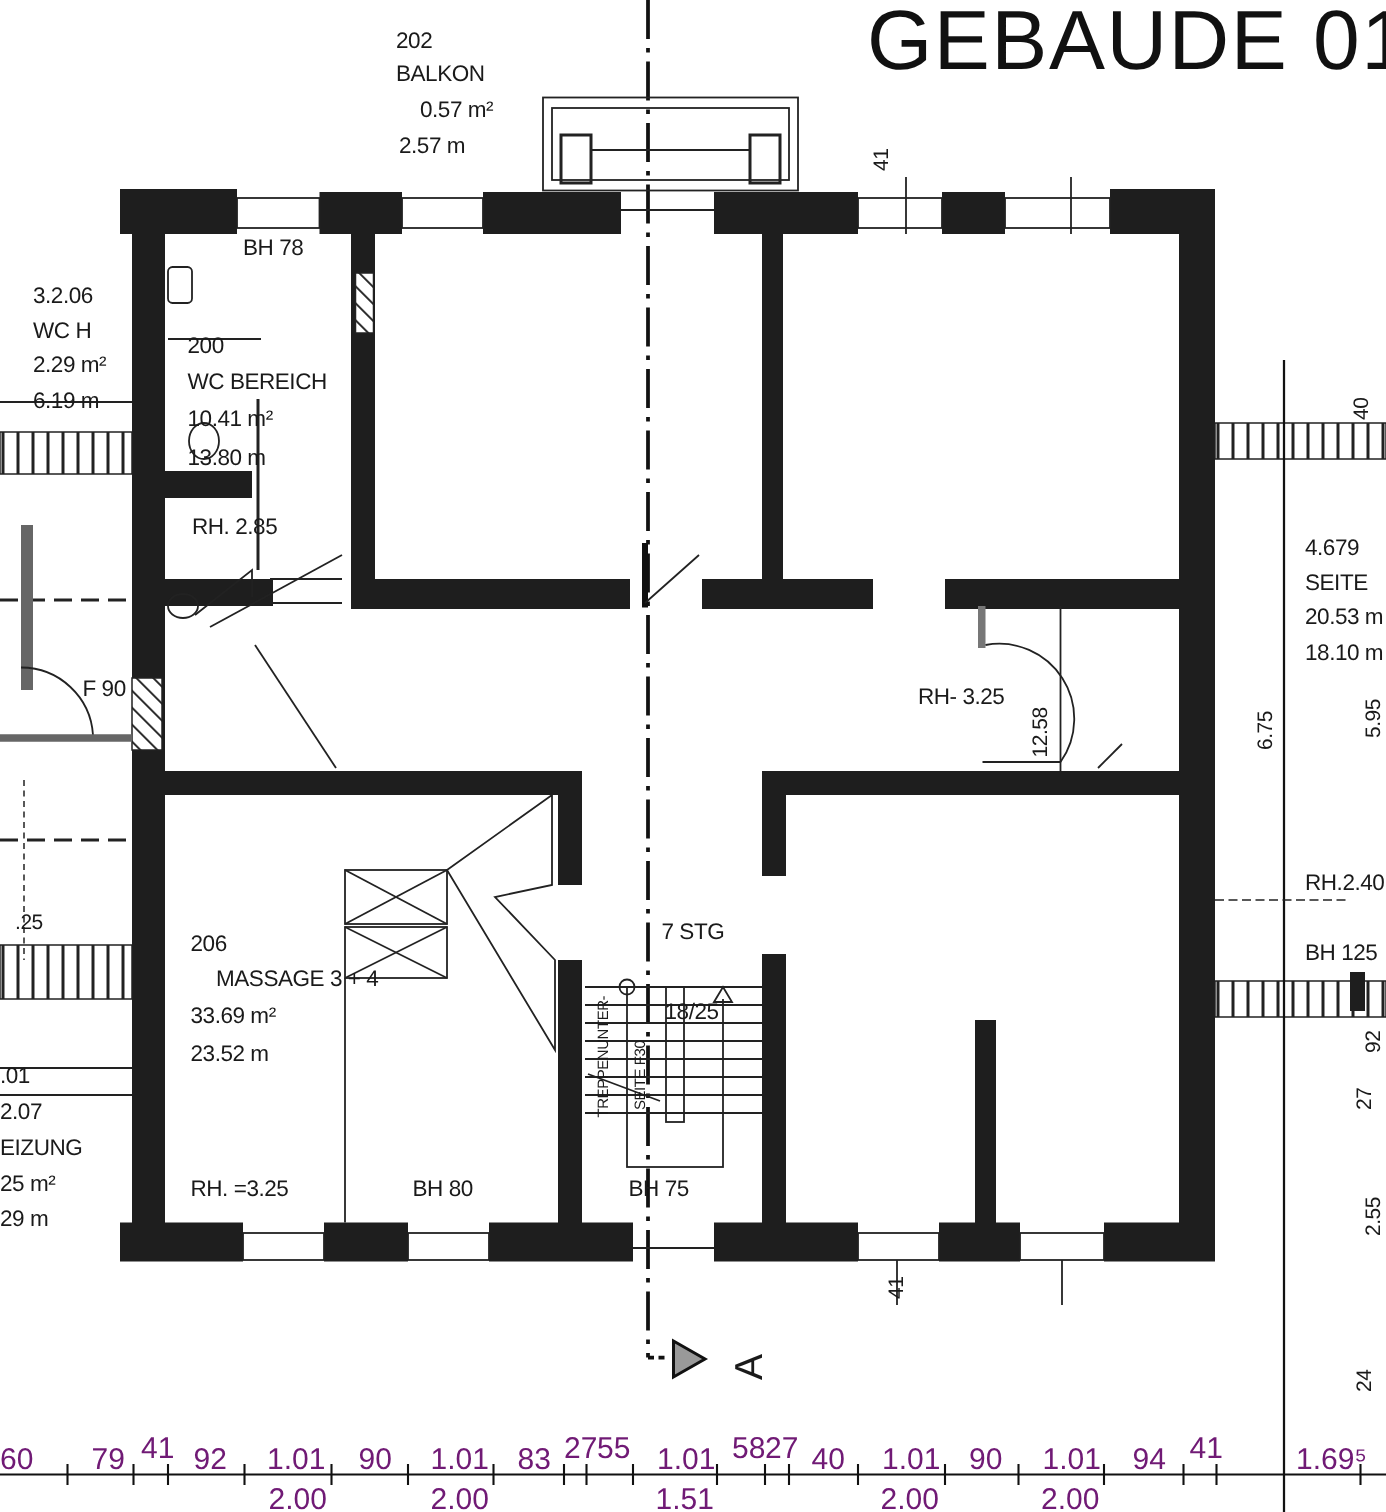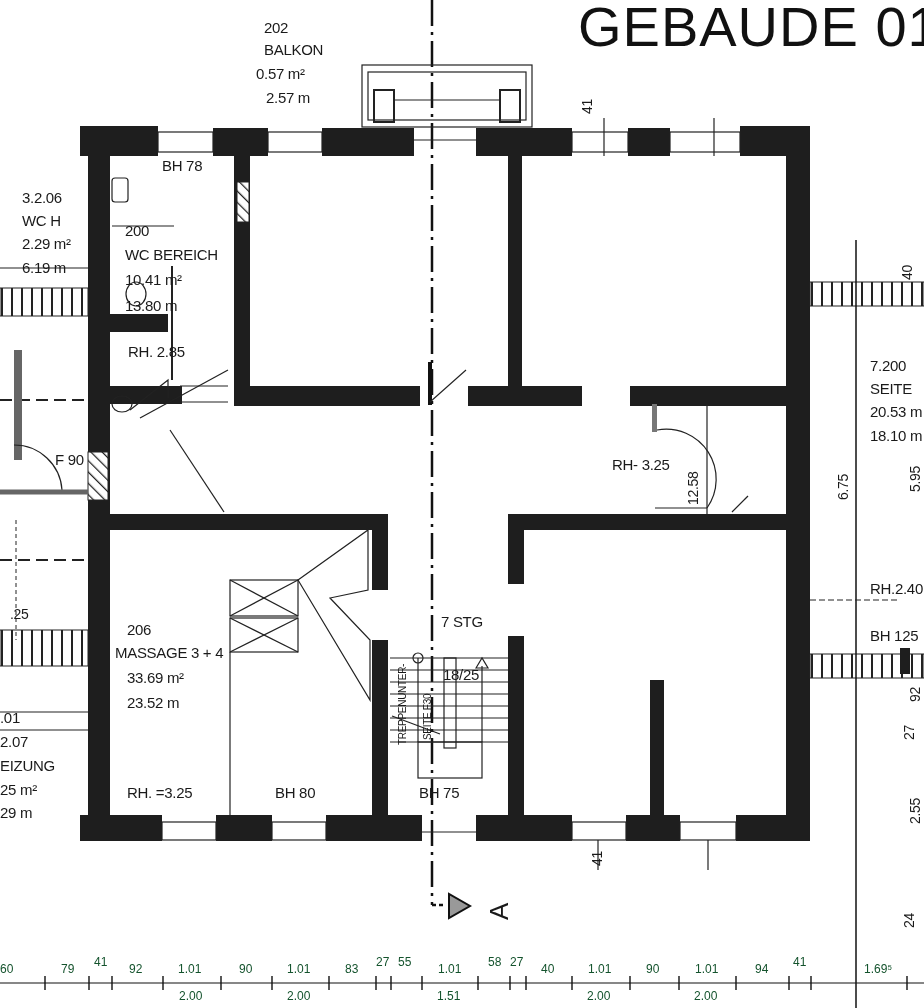--- a/index.html
+++ b/index.html
@@ -10,21 +10,21 @@
   .thin { stroke: #222; stroke-width: 1.2; fill: none; }
   .med  { stroke: #222; stroke-width: 2; fill: none; }
   .hatch { fill: url(#hatch); stroke: #222; stroke-width: 1; }
   .lbl { position: absolute; color: #1a1a1a; font-size: 15px; line-height: 1; white-space: nowrap;
          letter-spacing: -0.3px; }
   .lbl-sm { font-size: 14px; }
   .lbl-xs { font-size: 10px; }
   .title { position: absolute; left: 578px; top: -6px; font-size: 56px; color: #111;
            letter-spacing: 1px; white-space: nowrap; }
   .rot { transform-origin: left top; transform: rotate(-90deg); }
-  .dim-row { position: absolute; font-size: 12px; color: #14532d; white-space: nowrap; }
+  .dim-row { position: absolute; font-size: 20px; color: #701a75; white-space: nowrap; }
 </style>
 </head>
 <body>
 
 <svg id="plan" width="924" height="1008" viewBox="0 0 924 1008">
   <defs>
     <pattern id="hatch" width="8" height="8" patternUnits="userSpaceOnUse" patternTransform="rotate(-45)">
       <rect width="8" height="8" fill="#fff"></rect>
       <line x1="0" y1="0" x2="0" y2="8" stroke="#222" stroke-width="2.5"></line>
     </pattern>
@@ -204,21 +204,21 @@
   <line x1="604" y1="118" x2="604" y2="156" class="thin"></line>
   <line x1="714" y1="118" x2="714" y2="156" class="thin"></line>
   <line x1="598" y1="840" x2="598" y2="870" class="thin"></line>
   <line x1="708" y1="840" x2="708" y2="870" class="thin"></line>
 </svg>
 
 <div class="title">GEBAUDE 01</div>
 
 <div class="lbl" style="left:264px;top:20px">202</div>
 <div class="lbl" style="left:264px;top:42px">BALKON</div>
-<div class="lbl" style="left:256px;top:66px">0.57 m²</div>
+<div class="lbl" style="left:280px;top:66px">0.57 m²</div>
 <div class="lbl" style="left:266px;top:90px">2.57 m</div>
 
 <div class="lbl" style="left:162px;top:158px">BH 78</div>
 <div class="lbl" style="left:125px;top:223px">200</div>
 <div class="lbl" style="left:125px;top:247px">WC BEREICH</div>
 <div class="lbl" style="left:125px;top:272px">10.41 m²</div>
 <div class="lbl" style="left:125px;top:298px">13.80 m</div>
 <div class="lbl" style="left:128px;top:344px">RH. 2.85</div>
 
 <div class="lbl" style="left:22px;top:190px">3.2.06</div>
@@ -229,36 +229,36 @@
 <div class="lbl" style="left:55px;top:452px">F 90</div>
 <div class="lbl lbl-sm" style="left:10px;top:607px">.25</div>
 
 <div class="lbl" style="left:0px;top:710px">.01</div>
 <div class="lbl" style="left:0px;top:734px">2.07</div>
 <div class="lbl" style="left:0px;top:758px">EIZUNG</div>
 <div class="lbl" style="left:0px;top:782px">25 m²</div>
 <div class="lbl" style="left:0px;top:805px">29 m</div>
 
 <div class="lbl" style="left:127px;top:622px">206</div>
-<div class="lbl" style="left:115px;top:645px">MASSAGE 3 + 4</div>
+<div class="lbl" style="left:144px;top:645px">MASSAGE 3 + 4</div>
 <div class="lbl" style="left:127px;top:670px">33.69 m²</div>
 <div class="lbl" style="left:127px;top:695px">23.52 m</div>
 <div class="lbl" style="left:127px;top:785px">RH. =3.25</div>
 <div class="lbl" style="left:275px;top:785px">BH 80</div>
 
 <div class="lbl" style="left:441px;top:614px">7 STG</div>
 <div class="lbl" style="left:443px;top:667px">18/25</div>
 <div class="lbl" style="left:419px;top:785px">BH 75</div>
 <div class="lbl lbl-xs rot" style="left:398px;top:745px">TREPPENUNTER-</div>
 <div class="lbl lbl-xs rot" style="left:423px;top:740px">SEITE F30</div>
 
 <div class="lbl" style="left:612px;top:457px">RH- 3.25</div>
 <div class="lbl lbl-sm rot" style="left:686px;top:505px">12.58</div>
 
-<div class="lbl" style="left:870px;top:358px">7.200</div>
+<div class="lbl" style="left:870px;top:358px">4.679</div>
 <div class="lbl" style="left:870px;top:381px">SEITE</div>
 <div class="lbl" style="left:870px;top:404px">20.53 m</div>
 <div class="lbl" style="left:870px;top:428px">18.10 m</div>
 
 <div class="lbl" style="left:870px;top:581px">RH.2.40</div>
 <div class="lbl" style="left:870px;top:628px">BH 125</div>
 
 <div class="lbl rot" style="left:486px;top:920px;font-size:26px">A</div>
 
 <div class="lbl lbl-sm rot" style="left:580px;top:114px">41</div>

